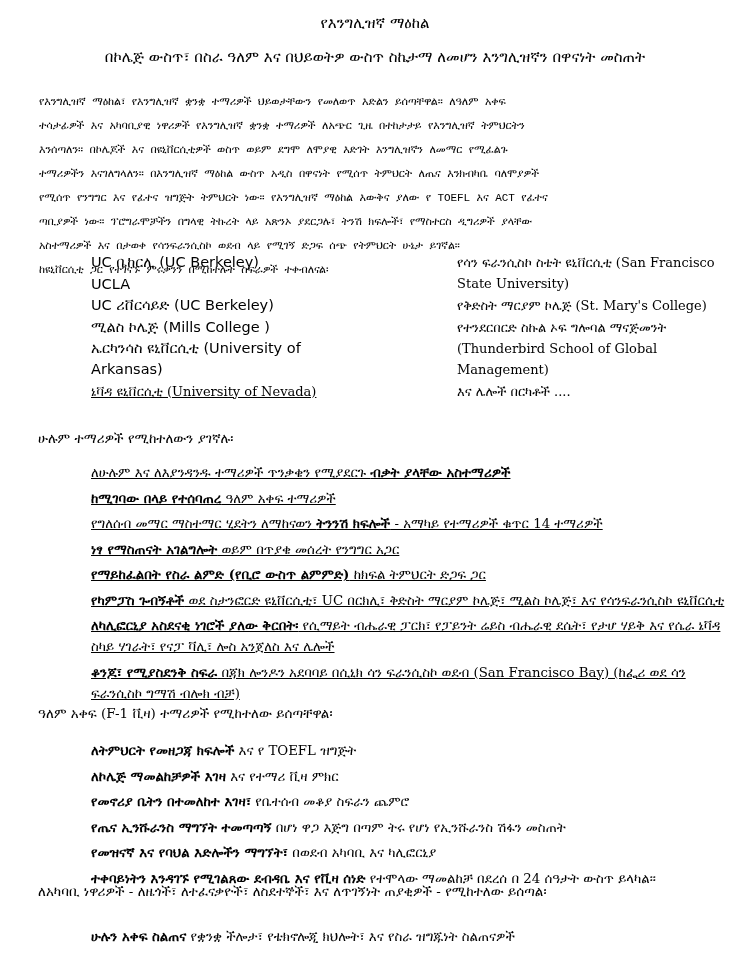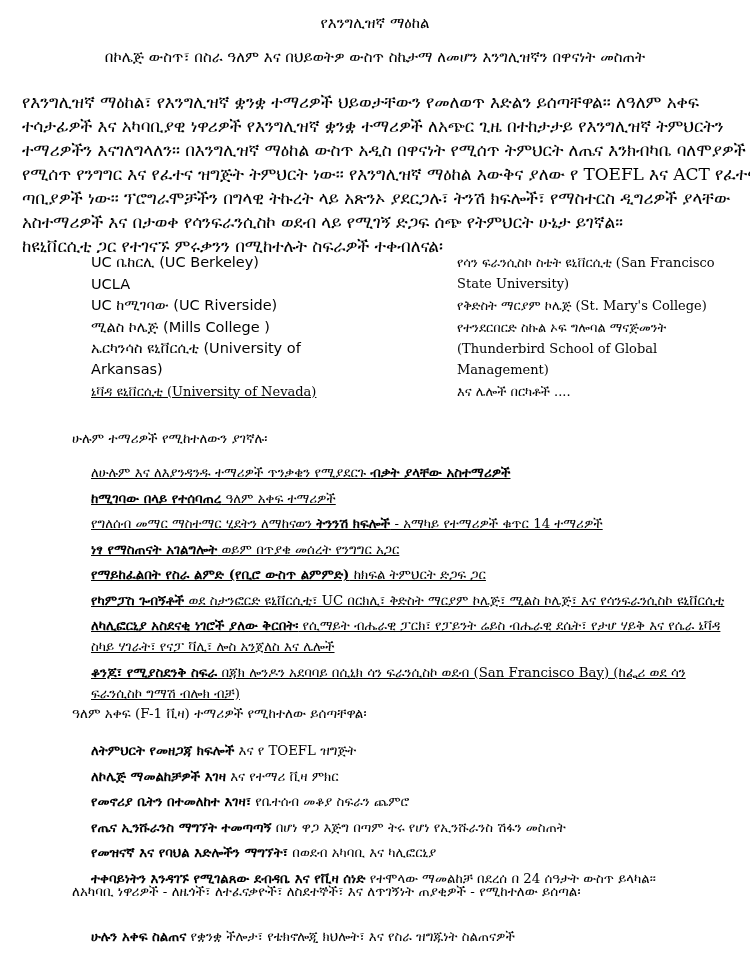--- a/index.html
+++ b/index.html
@@ -13,36 +13,37 @@
     .page { position: absolute; left: 0; top: 0; width: 750px; height: 959px; }
     .title {
       position: absolute; top: 14px; left: 0; width: 750px;
       text-align: center; font-size: 15px;
     }
     .subtitle {
       position: absolute; top: 48px; left: 0; width: 750px;
       text-align: center; font-size: 15px;
     }
     .intro {
-      position: absolute; top: 90px; left: 22px; width: 690px;
-      line-height: 24px; font-size: 17px;
+      position: absolute; top: 90px; left: 39px; width: 690px;
+      line-height: 24px; font-size: 11px;
       letter-spacing: -0.1px;
+      font-family: Liberation Mono, monospace;
     }
     .intro div { white-space: nowrap; }
     ul { list-style: none; margin: 0; padding: 0; }
     
     .uni-left { position: absolute; top: 252px; left: 64px; width: 300px; }
     .uni-right { position: absolute; top: 252px; left: 430px; width: 300px; }
     .uni-left li { position: relative; padding-left: 27px; font-family: "DejaVu Sans", sans-serif; font-size: 14.5px; line-height: 21px; margin-bottom: 0.5px; }
     .uni-left li .dot { left: 0; top: 8px; }
     .uni-left li.nev { font-family: "DejaVu Serif", serif; font-size: 13px; text-decoration: underline; }
     .uni-right li { position: relative; padding-left: 27px; font-size: 13px; line-height: 21px; margin-bottom: 1px; }
     .uni-right li .dot { left: 0; top: 8px; }
     .lead {
-      position: absolute; left: 38px; font-size: 13.5px; margin-left: 34px;
+      position: absolute; left: 38px; font-size: 13.5px;
     }
     .lead1 { top: 430px; }
     .lead2 { top: 705px; }
     .lead3 { top: 883px; text-align: right; }
     .list { position: absolute; left: 64px; width: 672px; }
     .list li { position: relative; padding-left: 27px; font-size: 13.3px; line-height: 21px; margin-bottom: 4.5px; }
     .list li .dot { left: 0; top: 8px; }
     .list b { font-weight: bold; }
     .list1 { top: 462px; text-decoration: underline; }
     .list2 { top: 740px; }
@@ -51,31 +52,32 @@
 </head>
 <body>
 
 <div class="page">
   <div class="title">የእንግሊዝኛ ማዕከል</div>
   <div class="subtitle">በኮሌጅ ውስጥ፣ በስራ ዓለም እና በህይወትዎ ውስጥ ስኬታማ ለመሆን እንግሊዝኛን በዋናነት መስጠት</div>
 
   <div class="intro">
     <div>የእንግሊዝኛ ማዕከል፣ የእንግሊዝኛ ቋንቋ ተማሪዎች ህይወታቸውን የመለወጥ እድልን ይሰጣቸዋል፡፡ ለዓለም አቀፍ</div>
     <div>ተሳታፊዎች እና አካባቢያዊ ነዋሪዎች የእንግሊዝኛ ቋንቋ ተማሪዎች ለአጭር ጊዜ በተከታታይ የእንግሊዝኛ ትምህርትን</div>
+    <div>እንሰጣለን፡፡ በኮሌጆች እና በዩኒቨርሲቲዎች ወስጥ ወይም ደግሞ ለሞያዊ እድገት እንግሊዝኛን ለመማር የሚፈልጉ</div>
     <div>ተማሪዎችን እናገለግላለን፡፡ በእንግሊዝኛ ማዕከል ውስጥ አዲስ በዋናነት የሚሰጥ ትምህርት ለጤና እንክብካቤ ባለሞያዎች</div>
     <div>የሚሰጥ የንግግር እና የፈተና ዝግጅት ትምህርት ነው፡፡ የእንግሊዝኛ ማዕከል እውቅና ያለው የ TOEFL እና ACT የፈተና</div>
     <div>ጣቢያዎች ነው፡፡ ፕሮግራሞቻችን በግላዊ ትኩረት ላይ አጽንኦ ያደርጋሉ፣ ትንሽ ክፍሎች፣ የማስተርስ ዲግሪዎች ያላቸው</div>
     <div>አስተማሪዎች እና በታወቀ የሳንፍራንሲስኮ ወደብ ላይ የሚገኝ ድጋፍ ሰጭ የትምህርት ሁኔታ ይገኛል፡፡</div>
     <div>ከዩኒቨርሲቲ ጋር የተገናኙ ምሩቃንን በሚከተሉት ስፍራዎች ተቀብለናል፡</div>
   </div>
 
   <ul class="uni-left">
     <li><span class="dot"></span><span>UC ቤከርሊ (UC Berkeley)</span></li>
     <li><span class="dot"></span><span>UCLA</span></li>
-    <li><span class="dot"></span><span>UC ከሚገባው (UC Riverside)</span></li>
+    <li><span class="dot"></span><span>UC ሪቨርሳይድ (UC Berkeley)</span></li>
     <li><span class="dot"></span><span>ሚልስ ኮሌጅ (Mills College )</span></li>
     <li><span class="dot"></span><span>ኤርካንሳስ ዩኒቨርሲቲ (University of Arkansas)</span></li>
     <li class="nev"><span class="dot"></span><span>ኔቫዳ ዩኒቨርሲቲ (University of Nevada)</span></li>
   </ul>
 
   <ul class="uni-right">
     <li><span class="dot"></span><span>የሳን ፍራንሲስኮ ስቴት ዩኒቨርሲቲ (San Francisco State University)</span></li>
     <li><span class="dot"></span><span>የቅድስት ማርያም ኮሌጅ (St. Mary's College)</span></li>
     <li><span class="dot"></span><span>የተንደርበርድ ስኩል ኦፍ ግሎባል ማናጅመንት (Thunderbird School of Global Management)</span></li>
     <li><span class="dot"></span><span>እና ሌሎች በርካቶች ....</span></li>

